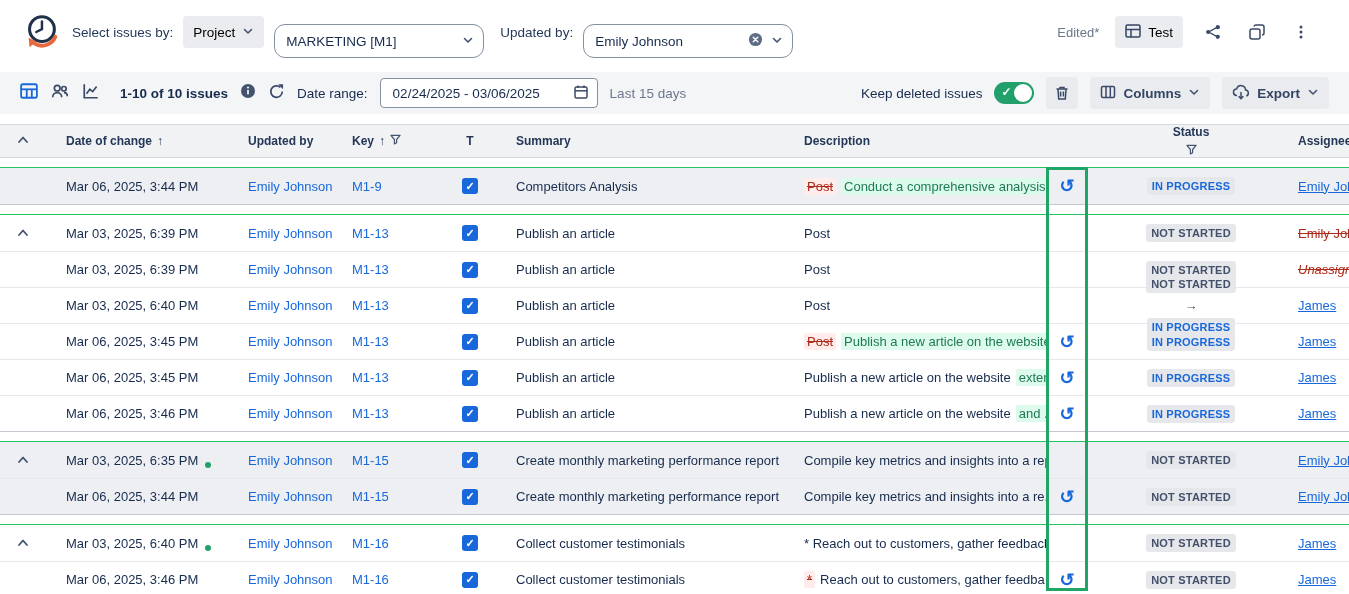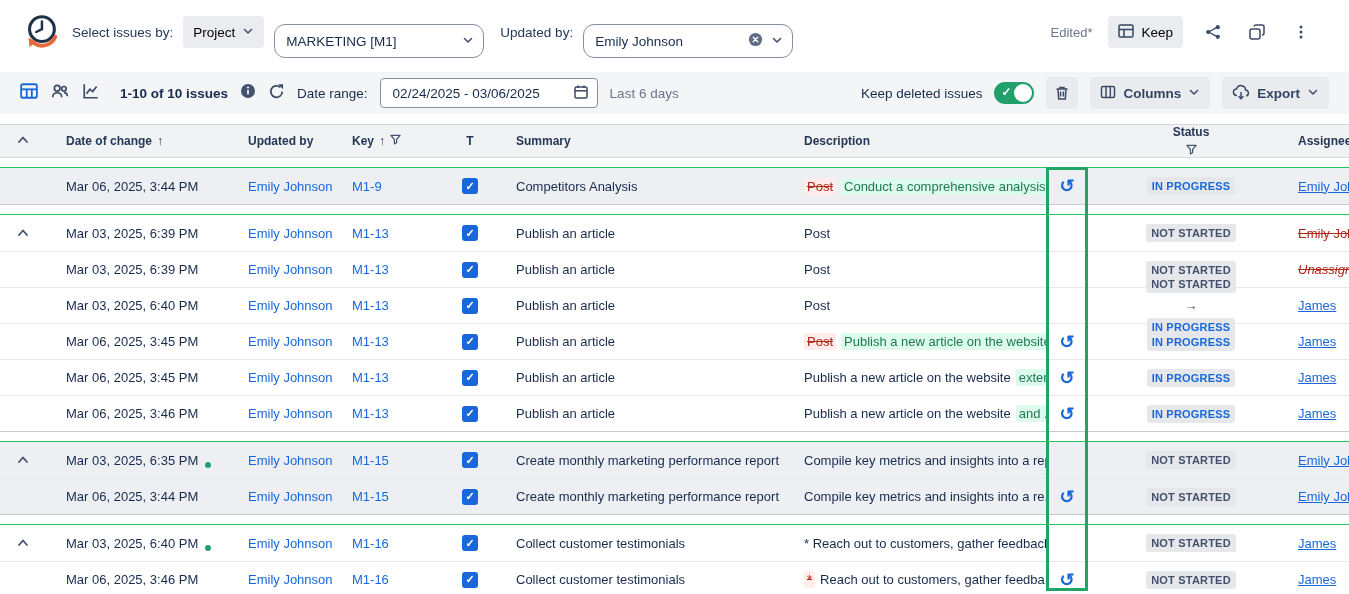--- a/index.html
+++ b/index.html
@@ -128,21 +128,21 @@
   </div>
 
   <div class="top-right" data-interactable="false">
     <span class="muted" data-interactable="false">Edited*</span>
     <button class="btn-gray" data-interactable="true">
       <span data-interactable="false"><svg width="16" height="16" viewBox="0 0 16 16">
             <rect x="1" y="2" width="14" height="12" rx="1.5" fill="none" stroke="#344563" stroke-width="1.5"></rect>
             <line x1="1" y1="6.5" x2="15" y2="6.5" stroke="#344563" stroke-width="1.5"></line>
             <line x1="6" y1="6.5" x2="6" y2="14" stroke="#344563" stroke-width="1.5"></line>
           </svg></span>
-      <span data-interactable="false">Keep</span>
+      <span data-interactable="false">Test</span>
     </button>
     <span class="ghost-icon" data-interactable="true">
       <svg width="18" height="18" viewBox="0 0 18 18">
           <line x1="4.5" y1="9" x2="13.5" y2="4.2" stroke="#3b4a66" stroke-width="1.4"></line>
           <line x1="4.5" y1="9" x2="13.5" y2="13.8" stroke="#3b4a66" stroke-width="1.4"></line>
           <circle cx="4.2" cy="9" r="2.1" fill="#3b4a66"></circle>
           <circle cx="13.8" cy="4.2" r="2.1" fill="#3b4a66"></circle>
           <circle cx="13.8" cy="13.8" r="2.1" fill="#3b4a66"></circle>
         </svg>
     </span>
@@ -194,21 +194,21 @@
   <span class="tb-lbl" data-interactable="false">Date range:</span>
   <div class="date-input" data-interactable="true">
     <span data-interactable="false">02/24/2025 - 03/06/2025</span>
     <span data-interactable="true"><svg width="16" height="16" viewBox="0 0 16 16" fill="none" stroke="#3b4a66" stroke-width="1.5">
           <rect x="2" y="3" width="12" height="11" rx="1.5"></rect>
           <line x1="2" y1="6.8" x2="14" y2="6.8"></line>
           <line x1="5" y1="1.5" x2="5" y2="4"></line>
           <line x1="11" y1="1.5" x2="11" y2="4"></line>
         </svg></span>
   </div>
-  <span class="tb-lbl" style="color:#6b778c;" data-interactable="false">Last 6 days</span>
+  <span class="tb-lbl" style="color:#6b778c;" data-interactable="false">Last 15 days</span>
 
   <div class="toolbar-right" data-interactable="false">
     <span class="tb-lbl" data-interactable="false">Keep deleted issues</span>
     <span class="toggle" data-interactable="true">
       <span class="tick" data-interactable="false">✓</span>
       <span class="knob" data-interactable="false"></span>
     </span>
     <span class="icon-btn" data-interactable="true">
       <svg width="16" height="16" viewBox="0 0 16 16" fill="none" stroke="#3b4a66" stroke-width="1.5">
           <path d="M2.5 4h11"></path>

